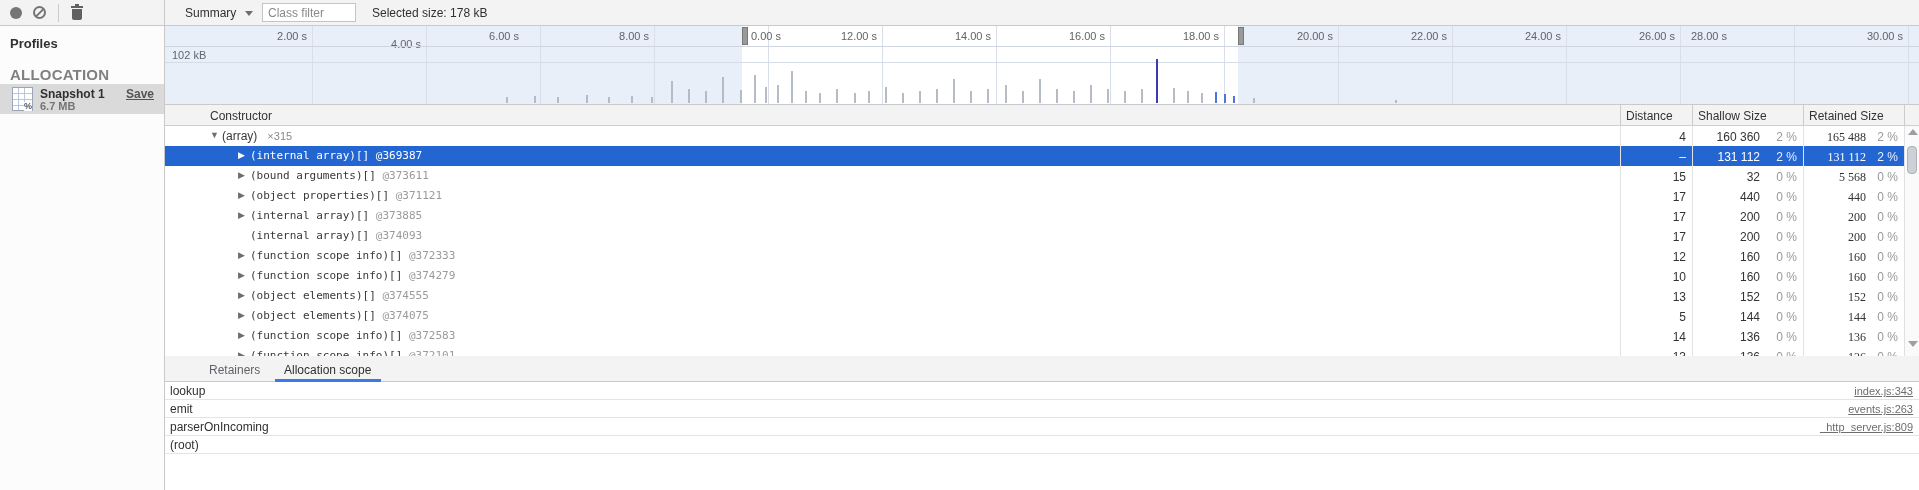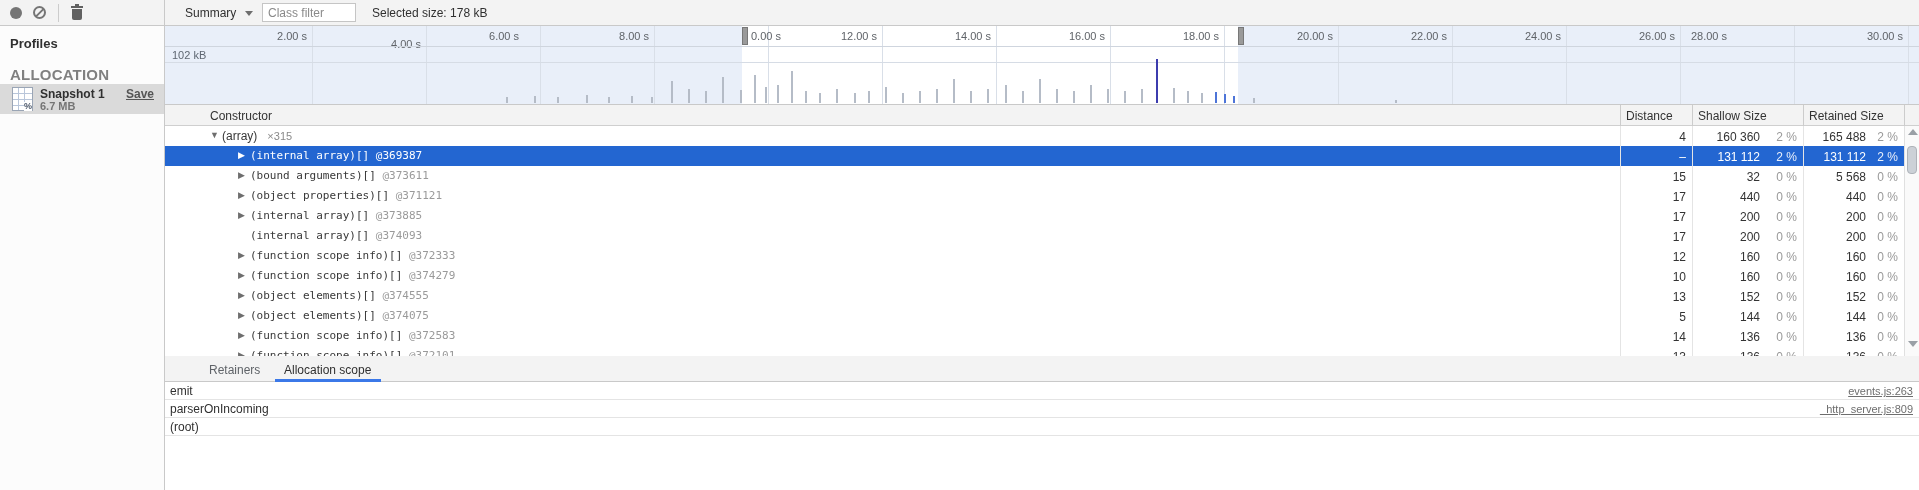--- a/index.html
+++ b/index.html
@@ -66,21 +66,21 @@
   .trow .cname { position:absolute; top:3px; font-family:"DejaVu Sans Mono", monospace; font-size:11px; color:#383838; white-space:pre; }
   .trow .cname.toplevel { font-family:"Liberation Sans",sans-serif; font-size:12px; top:3px; }
   .trow .cid { color:#9a9a9a; }
   .trow .ccount { color:#8a8a8a; font-family:"Liberation Sans",sans-serif; font-size:11px; margin-left:10px; }
   .trow.sel .cname, .trow.sel .cid { color:#fff; }
   .trow .num { position:absolute; top:4px; text-align:right; color:#333; }
   .trow .pct { position:absolute; top:4px; text-align:right; color:#9a9a9a; }
   .trow.sel .num { color:#fff; }
   .trow.sel .pct { color:rgba(255,255,255,.9); }
   .cell-d  { right:218px; } .cell-sn { right:144px; } .cell-sp { right:107px; }
-  .cell-rn { right:38px; }  .cell-rp { right:6px; }
+  .cell-rn { right:38px;font-family:Liberation Serif, serif; }  .cell-rp { right:6px; }
 
   
   #vscroll { left:1904px; top:126px; width:15px; height:230px; background:#fafafa; border-left:1px solid #e0e0e0; }
   #vs-up { left:3px; top:3px; width:0; height:0; border-left:5px solid transparent; border-right:5px solid transparent; border-bottom:6px solid #9aa0a6; }
   #vs-thumb { left:2px; top:20px; width:10px; height:28px; background:#ccd1d7; border:1px solid #aeb3b9; border-radius:4px; cursor:pointer; }
   #vs-down { left:3px; top:215px; width:0; height:0; border-left:5px solid transparent; border-right:5px solid transparent; border-top:6px solid #9aa0a6; }
 
   
   #tabs-bar { left:165px; top:356px; width:1754px; height:26px; background:#f3f3f3; border-bottom:1px solid #c9c9c9; }
   .tab { top:7px; color:#5f6368; cursor:pointer; }
@@ -356,20 +356,24 @@
   </div>
 
   <div id="tabs-bar" class="abs">
     <span id="tab-retainers" class="tab abs">Retainers</span>
     <span id="tab-alloc" class="tab abs">Allocation scope</span>
     <span id="tab-underline" class="abs"></span>
   </div>
 
   <div id="stack-list" class="abs">
       <div class="frame">
+        <span class="fn">lookup</span>
+        <span class="loc">index.js:343</span>
+      </div>
+      <div class="frame">
         <span class="fn">emit</span>
         <span class="loc">events.js:263</span>
       </div>
       <div class="frame">
         <span class="fn">parserOnIncoming</span>
         <span class="loc">_http_server.js:809</span>
       </div>
       <div class="frame">
         <span class="fn">(root)</span>
       </div>

